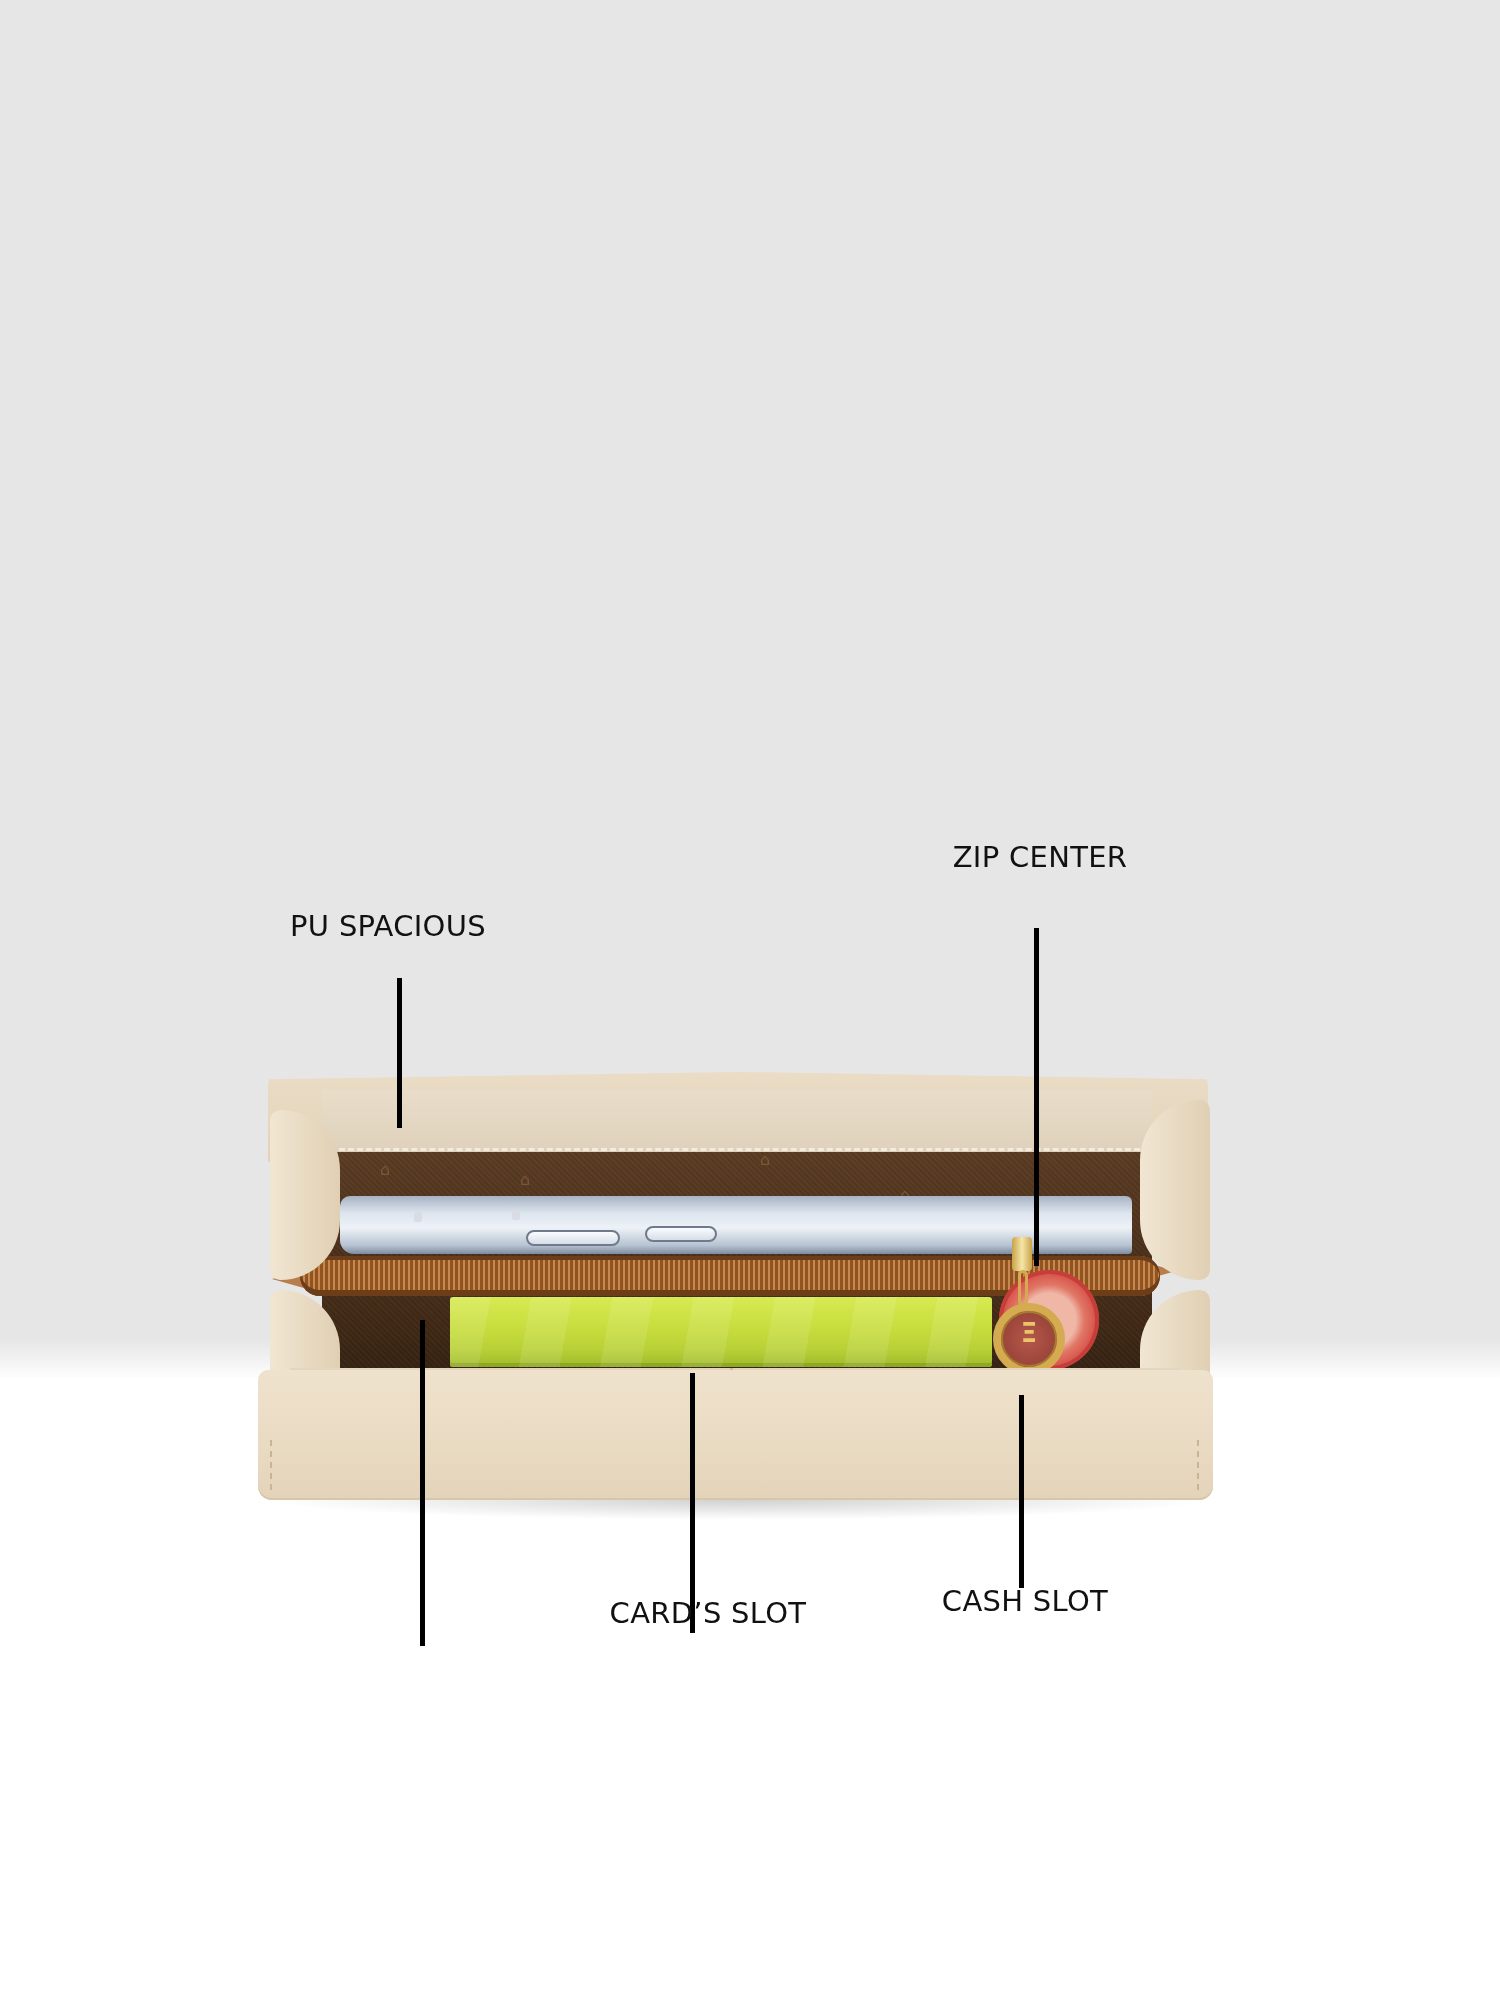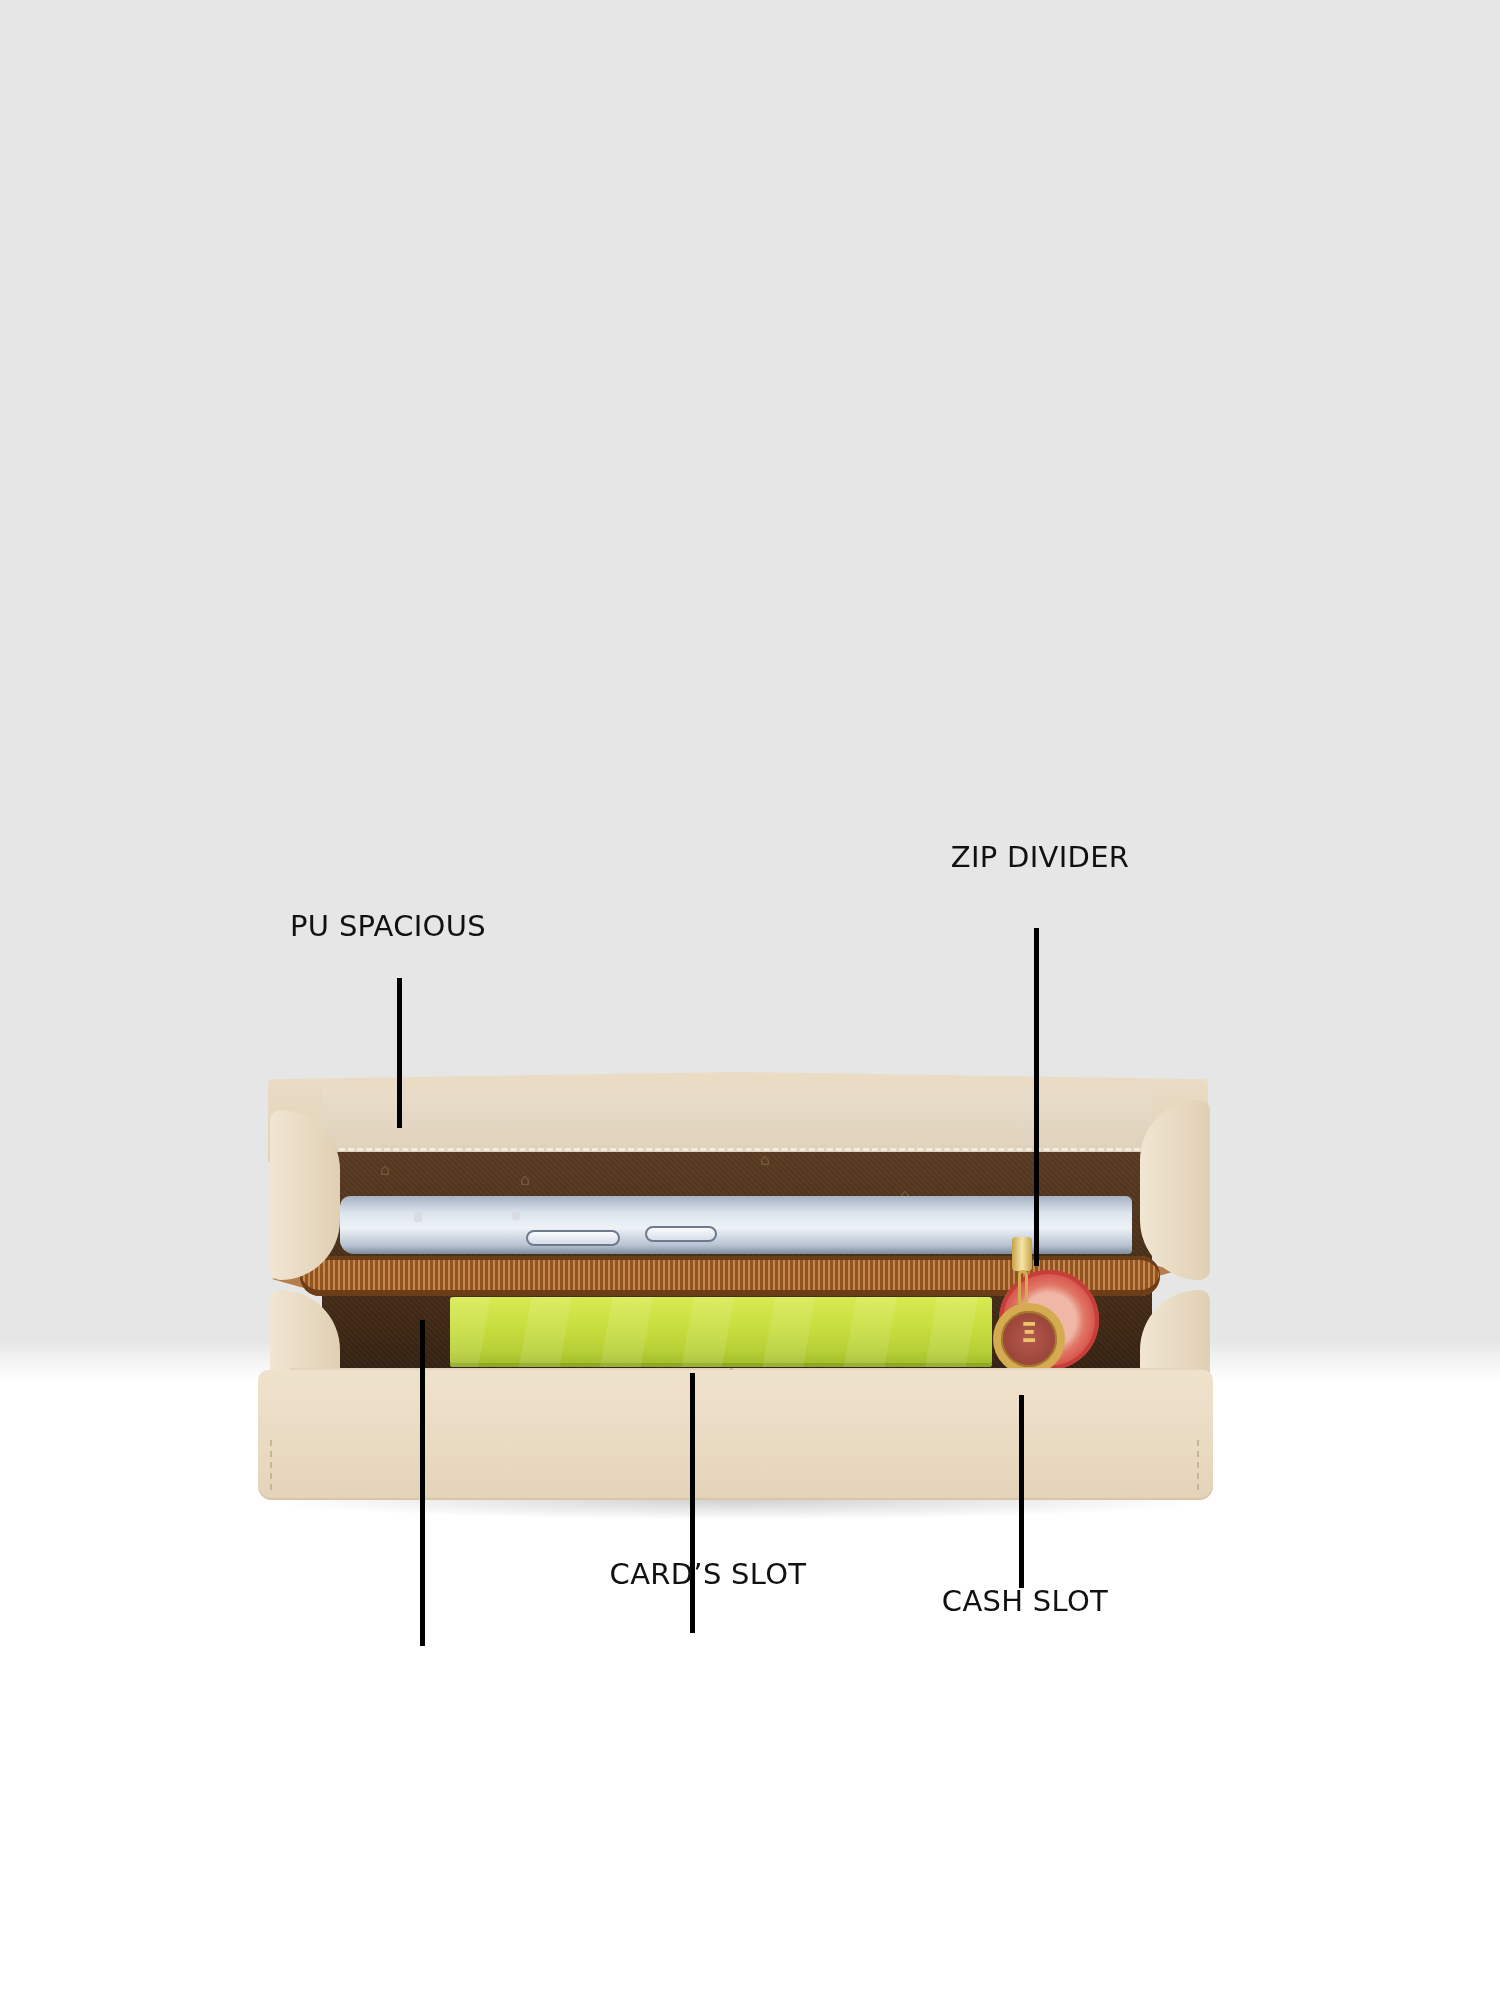--- a/index.html
+++ b/index.html
@@ -134,34 +134,34 @@
   <div class="slot-band b2"></div>
   <div class="slot-split"></div>
   <div class="cash"></div>
   <div class="front-lip"></div>
   <div class="front-panel"></div>
   <div class="front-stitch"></div>
   <div class="front-stitch r"></div>
 </div>
 
 <div class="label" style="left:895px; top:836px; width:290px;">
-  <div>ZIP DIVIDER</div>
+  <div>ZIP CENTER</div>
 </div>
 <div class="leader" style="left:1034px; top:928px; height:338px;"></div>
 
 <div class="label" style="left:268px; top:905px; width:240px;">
   <div>PU SPACIOUS</div>
 </div>
 <div class="leader" style="left:397px; top:978px; height:150px;"></div>
 
 <div class="leader" style="left:420px; top:1320px; height:326px;"></div>
 <div class="label" style="left:230px; top:1648px; width:310px;">
 </div>
 
 <div class="leader" style="left:690px; top:1373px; height:260px;"></div>
-<div class="label" style="left:598px; top:1553px; width:220px;">
+<div class="label" style="left:598px; top:1592px; width:220px;">
   <div>CARD’S SLOT</div>
 </div>
 
 <div class="leader" style="left:1019px; top:1395px; height:193px;"></div>
 <div class="label" style="left:920px; top:1580px; width:210px;">
   <div>CASH SLOT</div>
 </div>
 
 </body></html>

